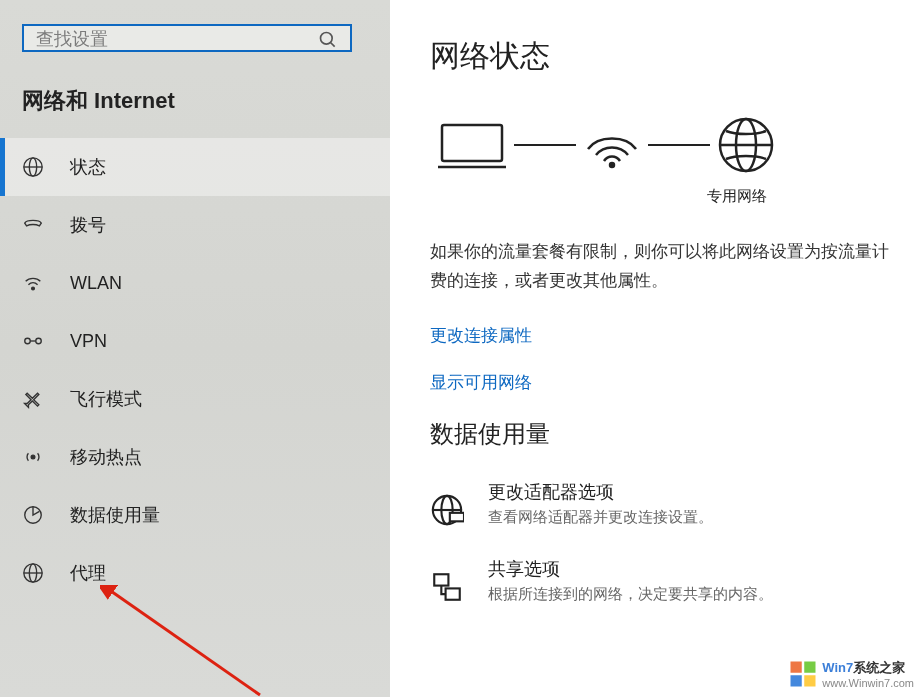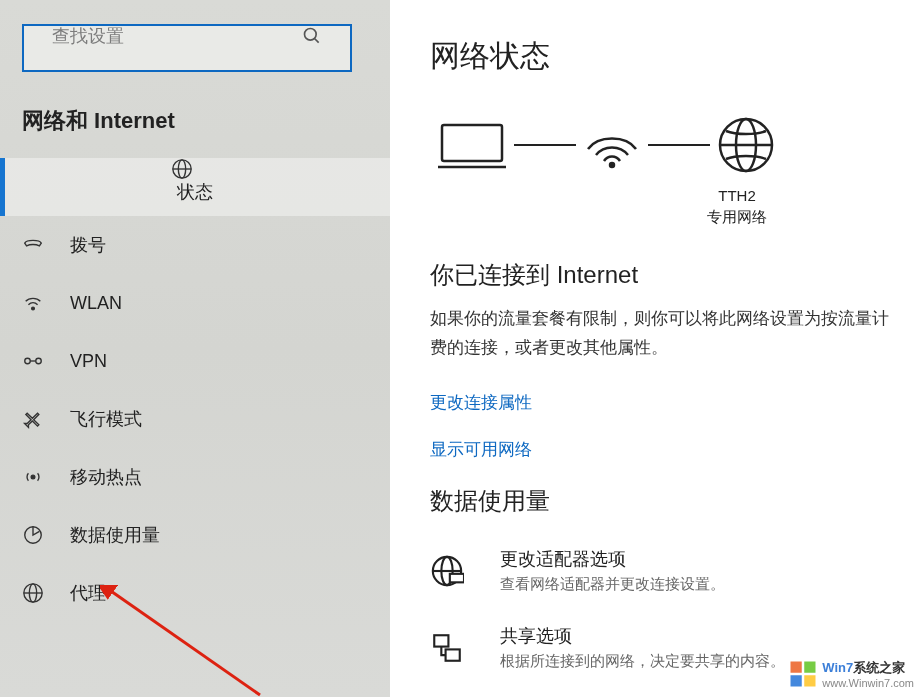--- a/index.html
+++ b/index.html
@@ -1,46 +1,46 @@
 <!DOCTYPE html>
 <html><head>
 <meta charset="utf-8">
 <style>
 * { margin: 0; padding: 0; box-sizing: border-box; font-family: "Microsoft YaHei", "Segoe UI", sans-serif; }
 body { width: 922px; height: 697px; overflow: hidden; display: flex; background: #fff; position: relative; }
 
 .sidebar { width: 390px; height: 100%; background: linear-gradient(180deg, #d9dad6 0%, #d4d5d1 50%, #d9dad7 100%); position: relative; }
 .search-wrap { padding: 24px 38px 18px 22px; }
-.search-box { width: 100%; height: 48px; border: 2px solid #0d68c1; background: #e9eae7; display: flex; align-items: flex-start; padding: 0 28px; }
+.search-box { width: 100%; height: 28px; border: 2px solid #0d68c1; background: #e9eae7; display: flex; align-items: flex-end; padding: 0 12px; }
 .search-box input { flex: 1; border: none; background: transparent; font-size: 18px; color: #7c7c7c; outline: none; }
 .search-box input::placeholder { color: #7c7c7c; }
 .search-icon { width: 20px; height: 20px; color: #555; }
 
 .sidebar-title { padding: 16px 22px 22px 22px; font-size: 22px; font-weight: 700; color: #222; }
 
 .nav-item { height: 58px; display: flex; align-items: center; padding: 0 22px; cursor: pointer; position: relative; }
-.nav-item.active { background: rgba(255,255,255,0.4); flex-direction: column; }
+.nav-item.active { background: rgba(255,255,255,0.4); }
 .nav-item.active::before { content: ""; position: absolute; left: 0; top: 0; bottom: 0; width: 5px; background: #1675d0; }
 .nav-icon { width: 22px; height: 22px; margin-right: 26px; color: #333; flex-shrink: 0; }
 .nav-label { font-size: 18px; color: #222; }
 
 .main { flex: 1; padding: 36px 30px 0 40px; overflow: hidden; }
 .page-title { font-size: 30px; font-weight: 500; color: #222; margin-bottom: 38px; }
 
 .diagram { display: flex; align-items: center; gap: 6px; margin-bottom: 10px; margin-left: 6px; }
 .diagram-line { width: 62px; height: 2px; background: #222; }
 .diagram-label { text-align: center; font-size: 15px; color: #222; line-height: 1.4; margin-left: 152px; margin-bottom: 32px; }
 
 .section-h { font-size: 24px; font-weight: 400; color: #222; margin-bottom: 12px; }
 .section-p { font-size: 17px; color: #333; line-height: 1.7; margin-bottom: 28px; margin-top: 14px; }
 .link { display: block; font-size: 17px; color: #0d68c1; margin-bottom: 24px; cursor: pointer; }
 
 .section-h2 { font-size: 24px; font-weight: 400; color: #222; margin-top: 20px; margin-bottom: 30px; }
 
-.setting-row { display: flex; align-items: center; gap: 36px; margin-bottom: 30px; cursor: pointer; }
+.setting-row { display: flex; align-items: flex-end; gap: 24px; margin-bottom: 30px; cursor: pointer; }
 .setting-icon { width: 34px; height: 34px; color: #222; flex-shrink: 0; margin-top: 2px; }
 .setting-text .t { font-size: 18px; color: #222; margin-bottom: 4px; }
 .setting-text .d { font-size: 15px; color: #666; }
 
 .arrow-overlay { position: absolute; left: 100px; top: 585px; pointer-events: none; }
 
 .watermark { position: absolute; right: 8px; bottom: 8px; display: flex; align-items: center; gap: 4px; font-size: 13px; }
 .watermark .logo { width: 30px; height: 30px; }
 .watermark .txt1 { color: #3c7fd8; font-weight: bold; }
 .watermark .txt2 { color: #333; font-weight: bold; }
@@ -149,25 +149,23 @@
     <div class="diagram-line"></div>
     <svg width="60" height="60" viewBox="0 0 60 60" fill="none" stroke="#222" stroke-width="2.5">
         <circle cx="30" cy="30" r="26"></circle>
         <ellipse cx="30" cy="30" rx="10" ry="26"></ellipse>
         <line x1="4" y1="30" x2="56" y2="30"></line>
         <path d="M10 16 C20 20 40 20 50 16"></path>
         <path d="M10 44 C20 40 40 40 50 44"></path>
       </svg>
   </div>
   <div class="diagram-label">
-    <div>TTH2</div>
     <div>专用网络</div>
   </div>
 
-  <div class="section-h">你已连接到 Internet</div>
   <div class="section-p">如果你的流量套餐有限制，则你可以将此网络设置为按流量计费的连接，或者更改其他属性。</div>
 
   <a class="link">更改连接属性</a>
   <a class="link">显示可用网络</a>
 
   <div class="section-h2">数据使用量</div>
 
   <div class="setting-row">
     <svg class="setting-icon" viewBox="0 0 24 24" fill="none" stroke="currentColor" stroke-width="1.5">
         <circle cx="12" cy="12" r="10"></circle>

